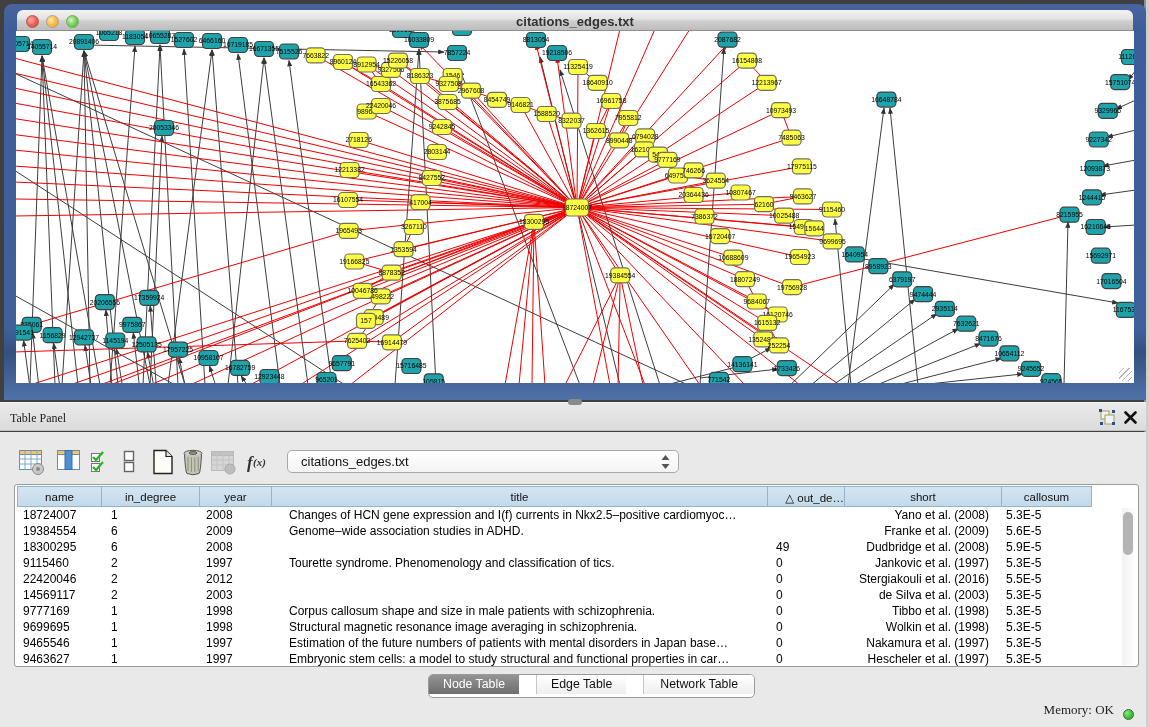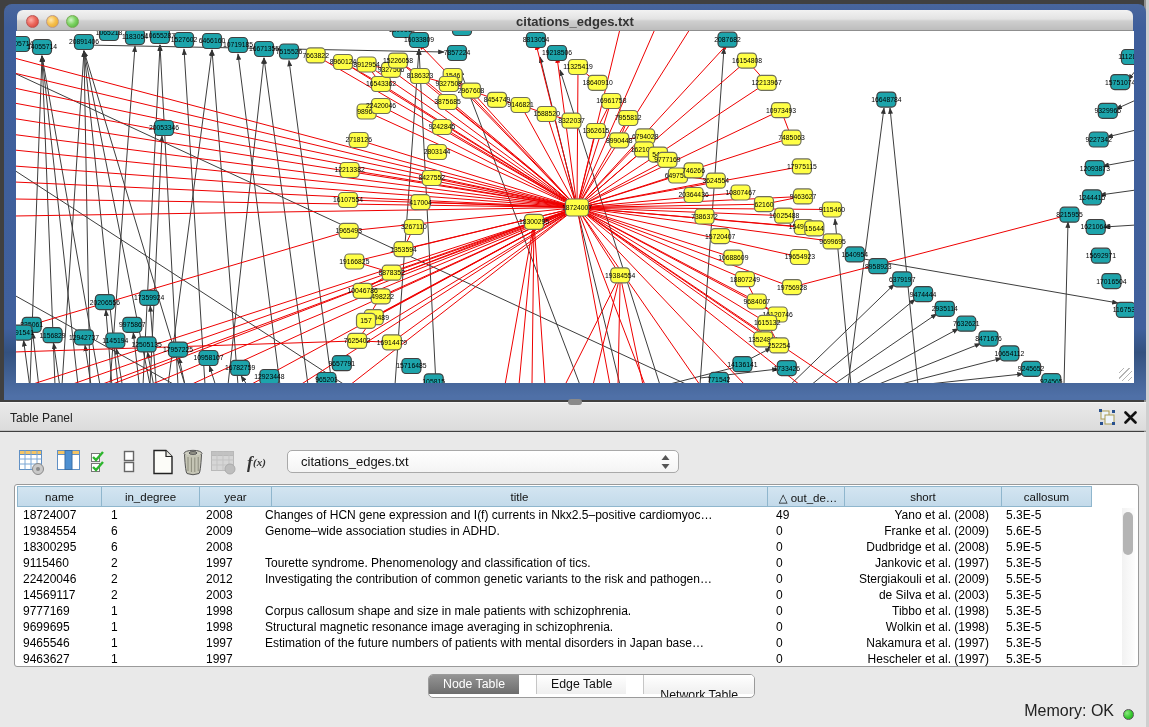--- a/index.html
+++ b/index.html
@@ -19,54 +19,54 @@
 #tl-r { left:9px; background:radial-gradient(circle at 4px 4px,#ffb0a8,#ec6b60 45%,#d2362a); border:1px solid #b55; }
 #tl-y { left:29px; background:radial-gradient(circle at 4px 4px,#ffe9b0,#f6c04e 45%,#e0a323); border:1px solid #b98; }
 #tl-g { left:49px; background:radial-gradient(circle at 4px 4px,#d0f5c8,#7ed464 45%,#47aa33); border:1px solid #7a5; }
 #canvas { position:absolute; left:12px; top:27px; width:1118px; height:352px;
   background:#fff; overflow:hidden; }
 #grip { position:absolute; right:2px; bottom:2px; width:13px; height:13px;
   background:repeating-linear-gradient(135deg,transparent 0 3px,#b5b5b5 3px 4px); }
 
 #tpbar { position:absolute; left:0; top:402px; width:1146px; height:29px;
   background:linear-gradient(180deg,#e9e9e9,#dcdcdc); border-top:1px solid #f5f5f5;
-  border-bottom:1px solid #c2c2c2; }
+  border-bottom:1px solid #c2c2c2;font-family:Liberation Serif, serif; }
 #tpbar .lbl { position:absolute; left:10px; top:8px; font-size:12px; color:#222; }
 #tpanel { position:absolute; left:0; top:432px; width:1146px; height:295px; background:#e9e9e9; }
 
 #combo { position:absolute; left:287px; top:18px; width:392px; height:23px;
   background:linear-gradient(#fff,#f4f4f4); border:1px solid #a9a9a9; border-radius:5px; }
 #combo span { position:absolute; left:13px; top:3px; font-size:13px; color:#111; }
 
 #tbl { position:absolute; left:14px; top:52px; width:1125px; height:183px;
   background:#fff; border:1px solid #9a9a9a; border-radius:3px; overflow:hidden;padding-left:29px; }
 #thead { position:absolute; left:2px; top:1px; height:21px; width:1078px; display:flex;
   font-size:11.5px; color:#111; }
 #thead div { background:linear-gradient(#d3e5f1,#c3daea); border:1px solid #8fb6cd;
   border-left:none; text-align:center; padding-top:4px; height:21px; }
 #thead div:first-child { border-left:1px solid #8fb6cd; }
 .tr { position:relative; height:16px; font-size:12px; color:#000; white-space:nowrap; }
 #tbody { position:absolute; left:2px; top:22px; right:2px; }
 .tr div { position:absolute; top:1px; }
-.c0 { left:6px; } .c1 { left:94px; } .c2 { left:189px; } .c3 { left:248px; }
-.c4 { left:759px; } .c5 { left:822px; width:150px; text-align:right; } .c6 { left:989px; }
+.c0 { left:6px; } .c1 { left:94px; } .c2 { left:189px; } .c3 { left:272px; }
+.c4 { left:759px;margin-top:32px; } .c5 { left:822px; width:150px; text-align:right; } .c6 { left:989px; }
 
 #vsb { position:absolute; right:3px; top:23px; width:13px; height:157px;
   background:linear-gradient(90deg,#f2f2f2,#fdfdfd); }
 #vsb .th { position:absolute; left:1px; top:4px; width:10px; height:43px; border-radius:5px; background:#b4b4b4; }
 
 #tabs { position:absolute; left:428px; top:242px; height:24px; display:flex;
   font-size:12.3px; border:1px solid #9a9a9a; border-radius:5px; overflow:hidden;
   background:#fff; }
 #tabs div { padding:2px 14px 0 14px; height:19px; }
-#tabs div.wide { padding:13px 16px 0 16px; }
+#tabs div.wide { padding:2px 16px 0 16px; }
 #tabs .sel { background:linear-gradient(#949494,#6d6d6d); color:#fff; }
 #tabs .us { background:linear-gradient(#ffffff,#efefef); color:#111; border-left:1px solid #c6c6c6;margin-left:17px; }
 
-#mem { position:absolute; right:32px; top:270px; font-size:16px; color:#222; }
+#mem { position:absolute; right:32px; top:270px; font-size:13px; color:#222;font-family:Liberation Serif, serif; }
 #memdot { position:absolute; right:12px; top:277px; width:11px; height:11px; border-radius:50%;
   background:radial-gradient(circle at 3px 3px,#8ce87e,#35c92e 55%,#28a31f); border:1.5px solid #555; }
 </style></head>
 <body>
 <div id="app">
  <div id="netwin">
   <div id="titlebar">
     <div class="title">citations_edges.txt</div>
     <div class="tl" id="tl-r"></div>
         <div class="tl" id="tl-y"></div>
@@ -642,21 +642,21 @@
        <path d="M4.5 0 L8.5 5 H0.5 z" fill="#555"></path>
           <path d="M4.5 14 L8.5 9 H0.5 z" fill="#555"></path>
      </svg>
    </div>
    <div id="tbl">
      <div id="thead">
        <div style="width:85px">name</div>
        <div style="width:98px">in_degree</div>
        <div style="width:72px">year</div>
        <div style="width:496px">title</div>
-       <div style="width:77px;text-align:center;padding-left:4px">△ out_de…</div>
+       <div style="width:77px;text-align:right;padding-left:4px">△ out_de…</div>
        <div style="width:157px">short</div>
        <div style="width:90px">callosum</div>
      </div>
      <div id="tbody">
           <div class="tr">
             <div class="c0">18724007</div>
             <div class="c1">1</div>
             <div class="c2">2008</div>
             <div class="c3">Changes of HCN gene expression and I(f) currents in Nkx2.5–positive cardiomyoc…</div>
             <div class="c4">49</div>
@@ -686,23 +686,22 @@
             <div class="c2">1997</div>
             <div class="c3">Tourette syndrome. Phenomenology and classification of tics.</div>
             <div class="c4">0</div>
             <div class="c5">Jankovic et al. (1997)</div>
             <div class="c6">5.3E-5</div>
           </div>
           <div class="tr">
             <div class="c0">22420046</div>
             <div class="c1">2</div>
             <div class="c2">2012</div>
-            <div class="c3">Investigating the contribution of common genetic variants to the risk and pathogen…</div>
-            <div class="c4">0</div>
-            <div class="c5">Stergiakouli et al. (2009)</div>
+            <div class="c4">0</div>
+            <div class="c5">Stergiakouli et al. (2016)</div>
             <div class="c6">5.5E-5</div>
           </div>
           <div class="tr">
             <div class="c0">14569117</div>
             <div class="c1">2</div>
             <div class="c2">2003</div>
             <div class="c4">0</div>
             <div class="c5">de Silva et al. (2003)</div>
             <div class="c6">5.3E-5</div>
           </div>
@@ -730,20 +729,21 @@
             <div class="c2">1997</div>
             <div class="c3">Estimation of the future numbers of patients with mental disorders in Japan base…</div>
             <div class="c4">0</div>
             <div class="c5">Nakamura et al. (1997)</div>
             <div class="c6">5.3E-5</div>
           </div>
           <div class="tr">
             <div class="c0">9463627</div>
             <div class="c1">1</div>
             <div class="c2">1997</div>
+            <div class="c3">Embryonic stem cells: a model to study structural and functional properties in car…</div>
             <div class="c4">0</div>
             <div class="c5">Hescheler et al. (1997)</div>
             <div class="c6">5.3E-5</div>
           </div>
         </div>
      <div id="vsb">
           <div class="th"></div>
         </div>
    </div>
    <div id="tabs">

